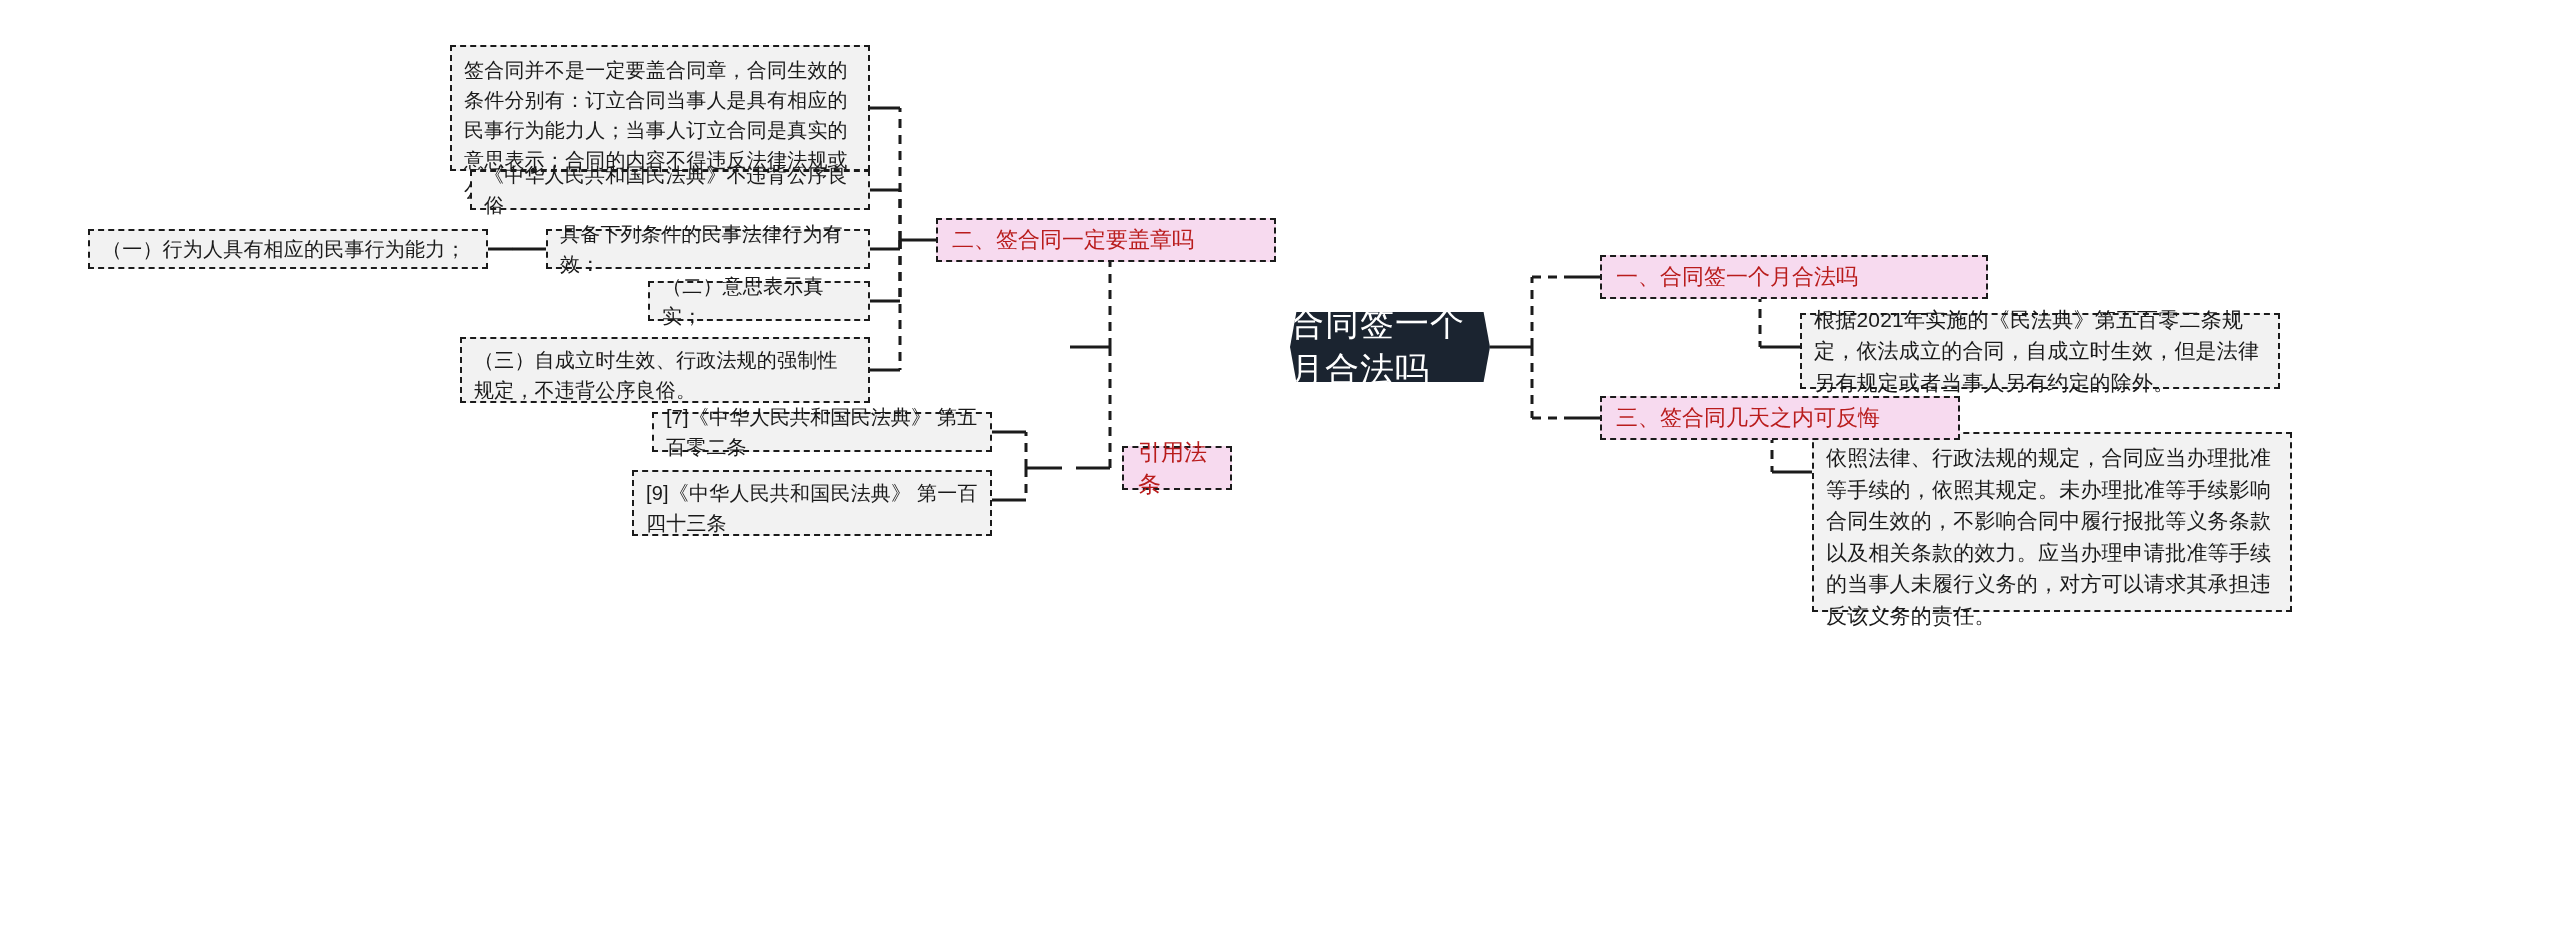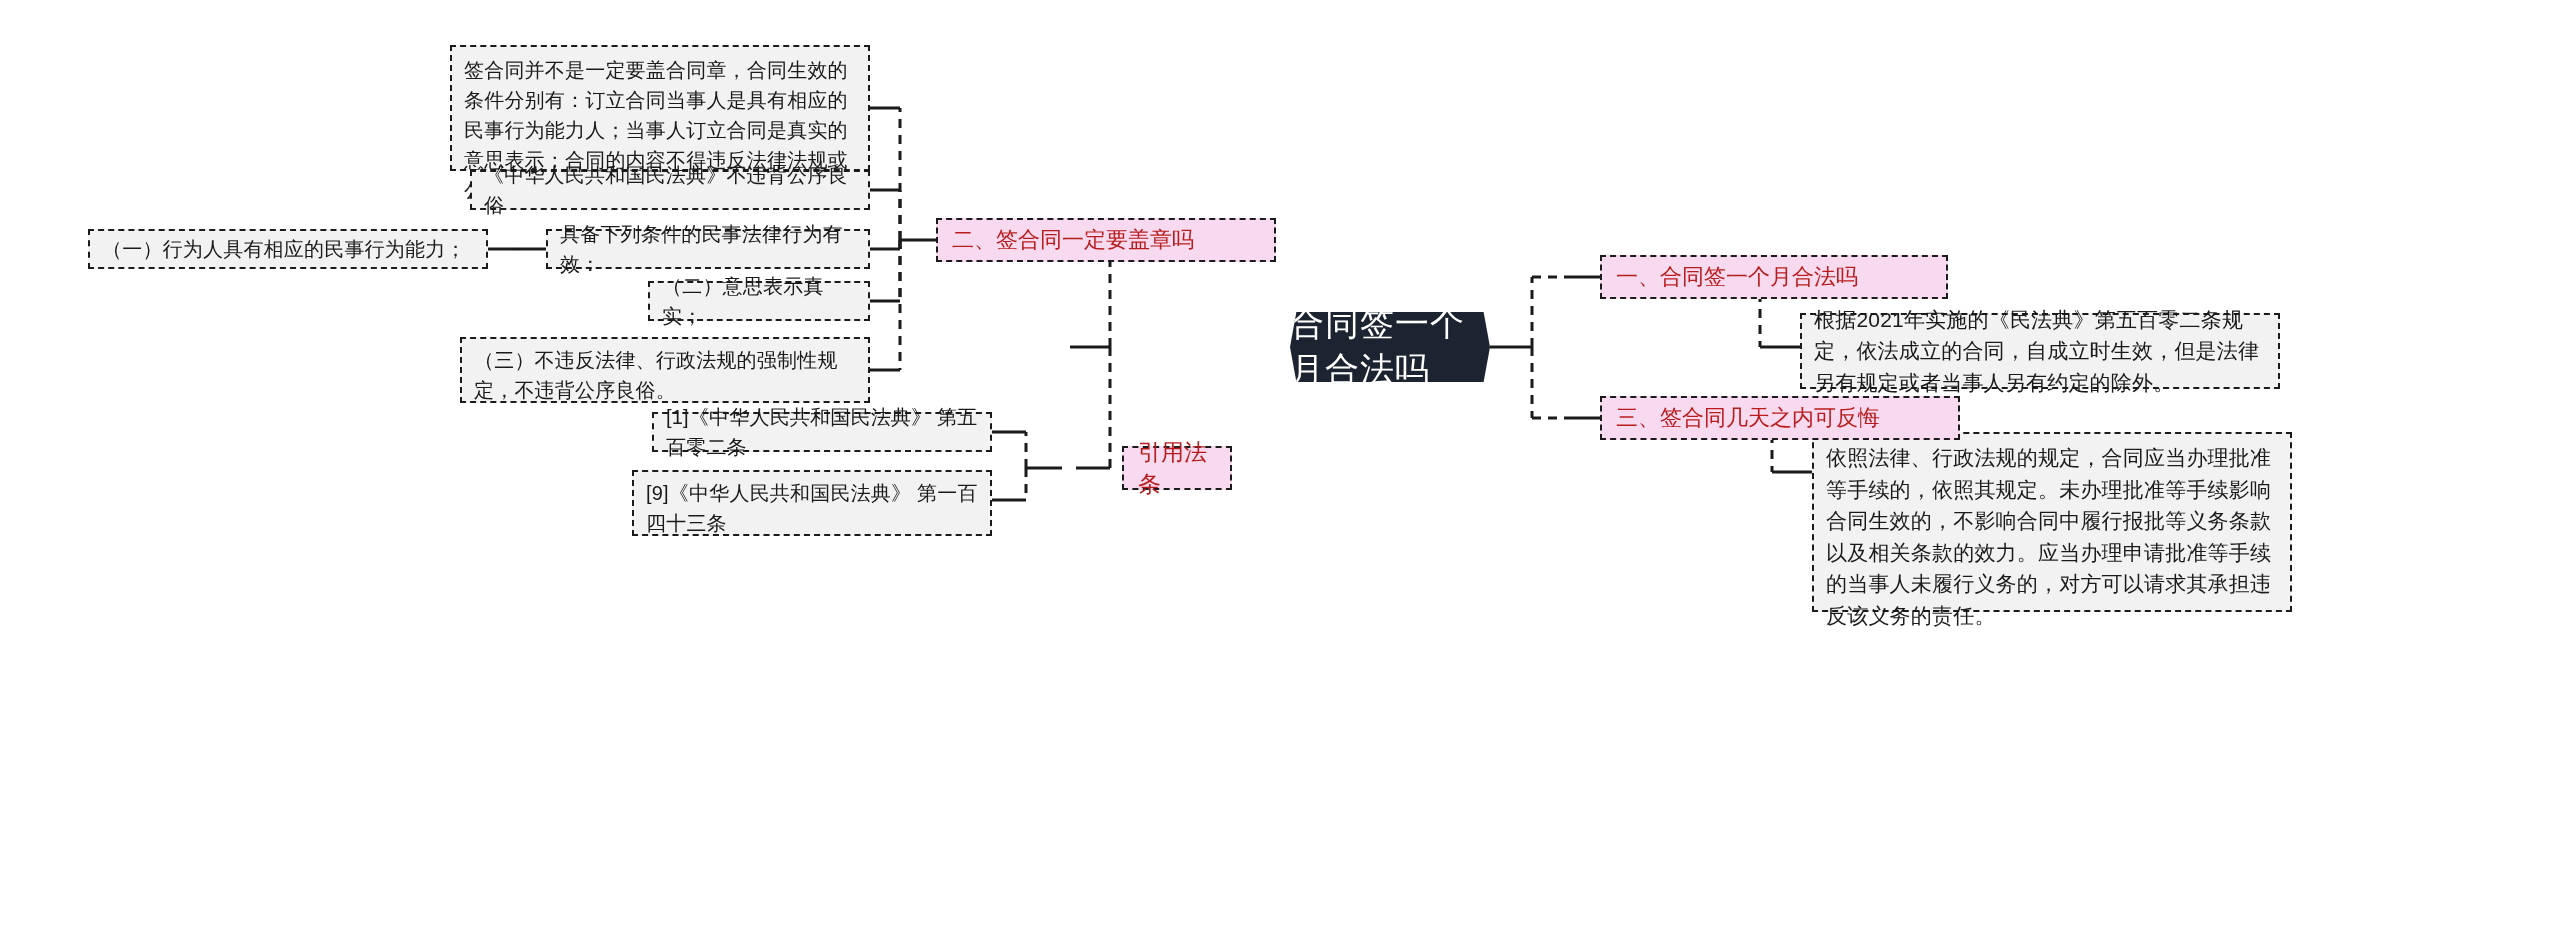--- a/index.html
+++ b/index.html
@@ -99,21 +99,21 @@
       <path d="M1026 468 V500"></path>
       <path d="M1026 432 H992" stroke-dasharray="0"></path>
       <path d="M1026 500 H992" stroke-dasharray="0"></path>
     </g>
   </svg>
 
   <div class="node root s34" style="left:1290px;top:312px;width:200px;height:70px;">
     <span>合同签一个月合法吗</span>
   </div>
 
-  <div class="node topic s22" style="left:1600px;top:255px;width:348px;height:44px;padding:0 14px;">
+  <div class="node topic s22" style="left:1600px;top:255px;width:388px;height:44px;padding:0 14px;">
     <span>一、合同签一个月合法吗</span>
   </div>
 
   <div class="node leaf s21" style="left:1800px;top:313px;width:480px;height:76px;padding:8px 12px;">
     <span class="txt">根据2021年实施的《民法典》第五百零二条规定，依法成立的合同，自成立时生效，但是法律另有规定或者当事人另有约定的除外。</span>
   </div>
 
   <div class="node leaf s21" style="left:1812px;top:432px;width:480px;height:180px;padding:8px 12px;align-items:flex-start;">
     <span class="txt">依照法律、行政法规的规定，合同应当办理批准等手续的，依照其规定。未办理批准等手续影响合同生效的，不影响合同中履行报批等义务条款以及相关条款的效力。应当办理申请批准等手续的当事人未履行义务的，对方可以请求其承担违反该义务的责任。</span>
   </div>
@@ -140,28 +140,28 @@
 
   <div class="node leaf s20" style="left:88px;top:229px;width:400px;height:40px;padding:0 12px;">
     <span class="txt">（一）行为人具有相应的民事行为能力；</span>
   </div>
 
   <div class="node leaf s20" style="left:648px;top:281px;width:222px;height:40px;padding:0 12px;">
     <span class="txt">（二）意思表示真实；</span>
   </div>
 
   <div class="node leaf s20" style="left:460px;top:337px;width:410px;height:66px;padding:6px 12px;align-items:flex-start;">
-    <span class="txt">（三）不违反法律、行政法规的强制性规定，不违背公序良俗。</span>
+    <span class="txt">（三）自成立时生效、行政法规的强制性规定，不违背公序良俗。</span>
   </div>
 
   <div class="node topic s23" style="left:1122px;top:446px;width:110px;height:44px;padding:0 14px;">
     <span>引用法条</span>
   </div>
 
   <div class="node leaf s20" style="left:652px;top:412px;width:340px;height:40px;padding:0 12px;">
-    <span class="txt">[1]《中华人民共和国民法典》 第五百零二条</span>
+    <span class="txt">[7]《中华人民共和国民法典》 第五百零二条</span>
   </div>
 
   <div class="node leaf s20" style="left:632px;top:470px;width:360px;height:66px;padding:6px 12px;align-items:flex-start;">
     <span class="txt">[9]《中华人民共和国民法典》 第一百四十三条</span>
   </div>
 
 </div>
 
 </body></html>

